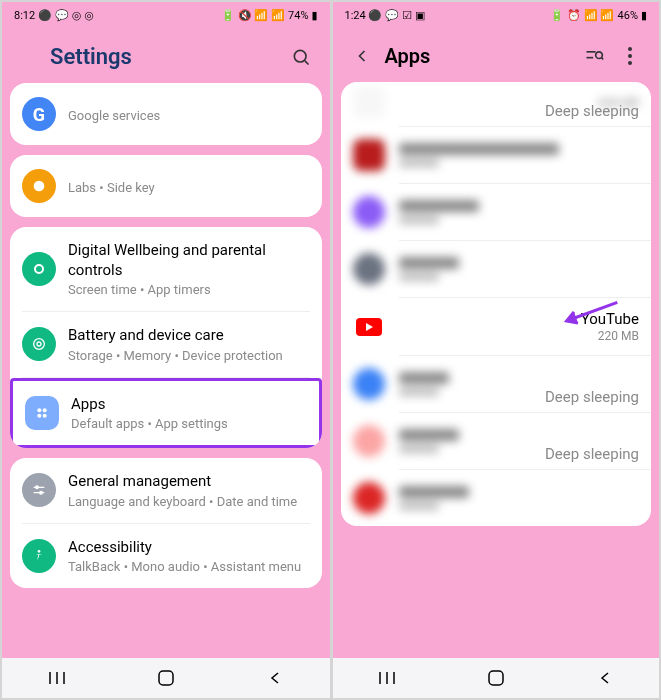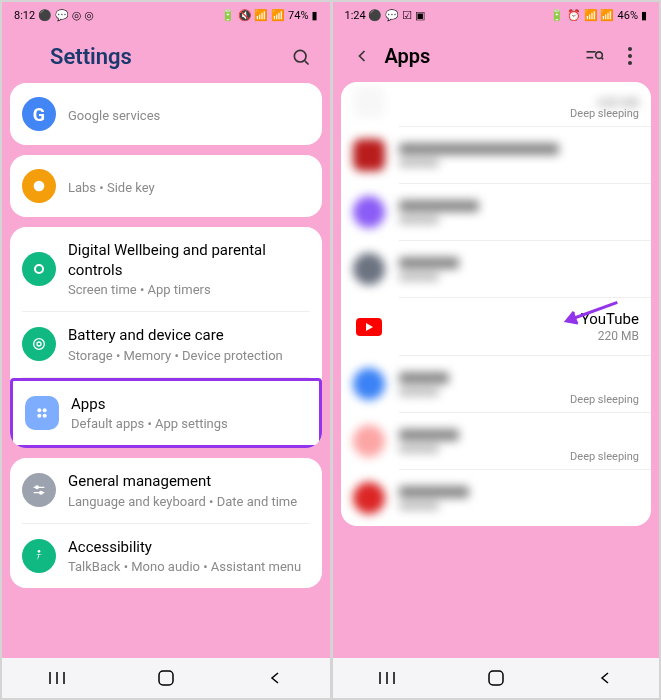--- a/index.html
+++ b/index.html
@@ -22,21 +22,21 @@
     .item-text { flex: 1; }
     .item-title { font-size: 15px; color: #000; font-weight: 400; line-height: 1.3; }
     .item-sub { font-size: 13px; color: #8a8a8a; margin-top: 2px; }
     .divider { height: 1px; background: #eee; margin: 0 12px; }
     .apps-list { background: #fff; border-radius: 16px; overflow: hidden; }
     .app-row { display: flex; align-items: center; padding: 12px 12px; gap: 14px; position: relative; }
     .app-icon { width: 32px; height: 32px; border-radius: 8px; flex-shrink: 0; }
     .app-info { flex: 1; text-align: right; }
     .app-name { font-size: 15px; color: #000; }
     .app-size { font-size: 12px; color: #8a8a8a; margin-top: 1px; }
-    .app-status { font-size: 11px; color: #8a8a8a; position: absolute; right: 12px; bottom: 6px; }
+    .app-status { font-size: 15px; color: #8a8a8a; position: absolute; right: 12px; bottom: 6px; }
     .app-divider { height: 1px; background: #eee; margin-left: 58px; }
     .blurred { filter: blur(5px); }
     .arrow-annotation { position: absolute; color: #9333ea; font-size: 28px; transform: rotate(-20deg); }
     .navbar { height: 40px; display: flex; justify-content: space-around; align-items: center; background: #f5f5f7; }
     .nav-btn { width: 50px; height: 30px; display: flex; align-items: center; justify-content: center; }
     svg { display: block; }
     .header-left { display: flex; align-items: center; gap: 12px; }
   </style>
 </head>
 <body>

